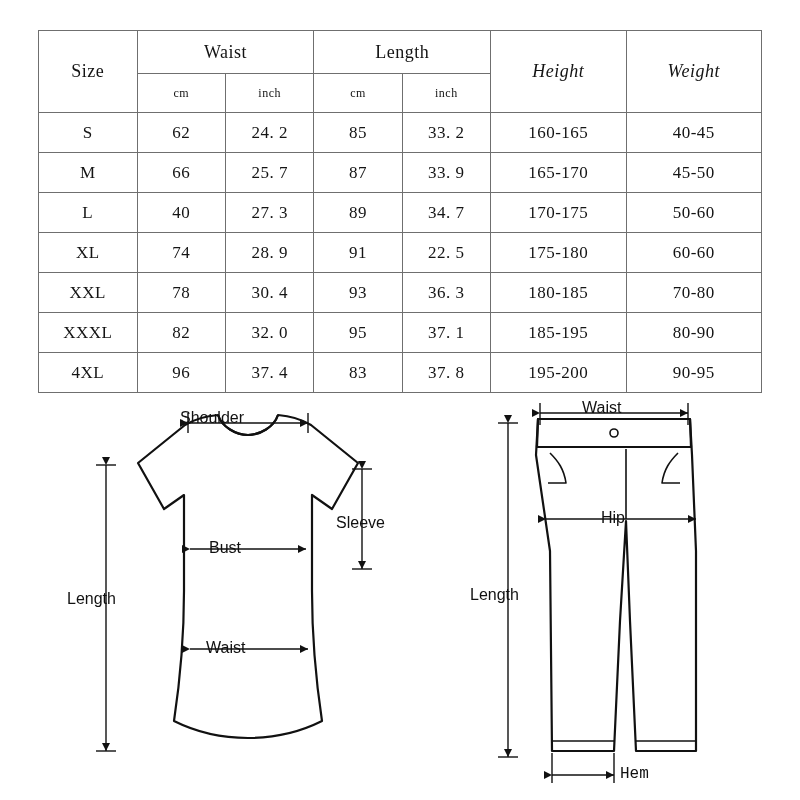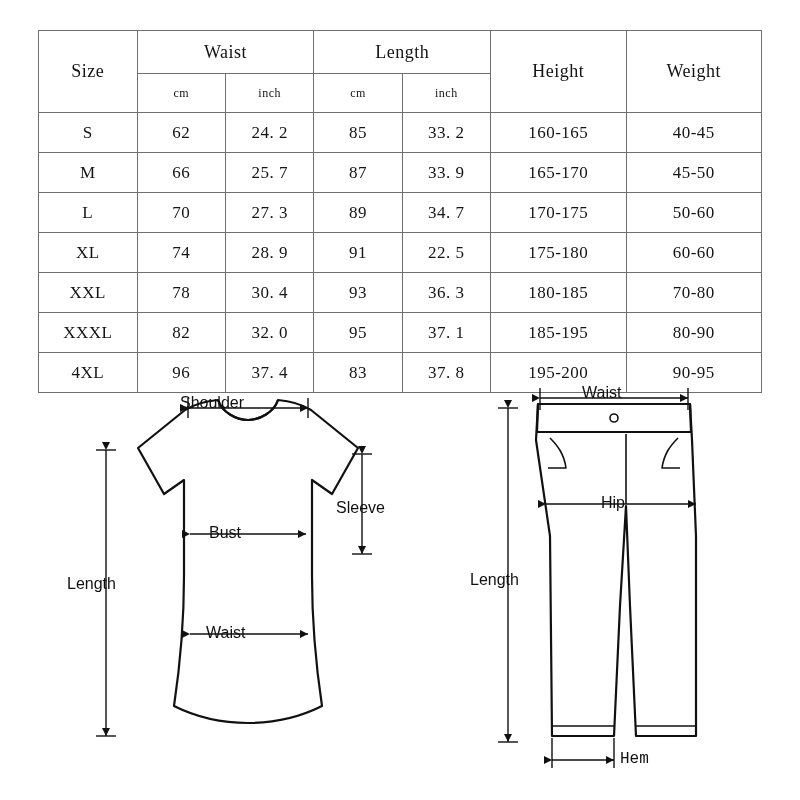--- a/index.html
+++ b/index.html
@@ -53,27 +53,27 @@
   }
   table.size-table th.size-head {
     font-size: 18px;
   }
   table.size-table td.body-cell {
     height: 39px;
     font-size: 17px;
   }
   .col-size  { width: 13.5%; }
   .col-num   { width: 11.8%; }
-  .col-hw    { width: 18.6%; }
+  .col-hw    { width: 18.6%; font-style: italic; }
 
   
   .diagram-area {
     position: absolute;
     left: 0;
-    top: 376px;
+    top: 391px;
     width: 740px;
     height: 408px;
   }
   .panel {
     position: absolute;
     top: 0;
     height: 408px;
   }
   .panel.left  { left: 40px;  width: 380px; }
   .panel.right { left: 460px; width: 340px; }
@@ -128,21 +128,21 @@
           <td class="body-cell">M</td>
           <td class="body-cell">66</td>
           <td class="body-cell">25. 7</td>
           <td class="body-cell">87</td>
           <td class="body-cell">33. 9</td>
           <td class="body-cell">165-170</td>
           <td class="body-cell">45-50</td>
         </tr>
         <tr>
           <td class="body-cell">L</td>
-          <td class="body-cell">70</td>
+          <td class="body-cell">40</td>
           <td class="body-cell">27. 3</td>
           <td class="body-cell">89</td>
           <td class="body-cell">34. 7</td>
           <td class="body-cell">170-175</td>
           <td class="body-cell">50-60</td>
         </tr>
         <tr>
           <td class="body-cell">XL</td>
           <td class="body-cell">74</td>
           <td class="body-cell">28. 9</td>

